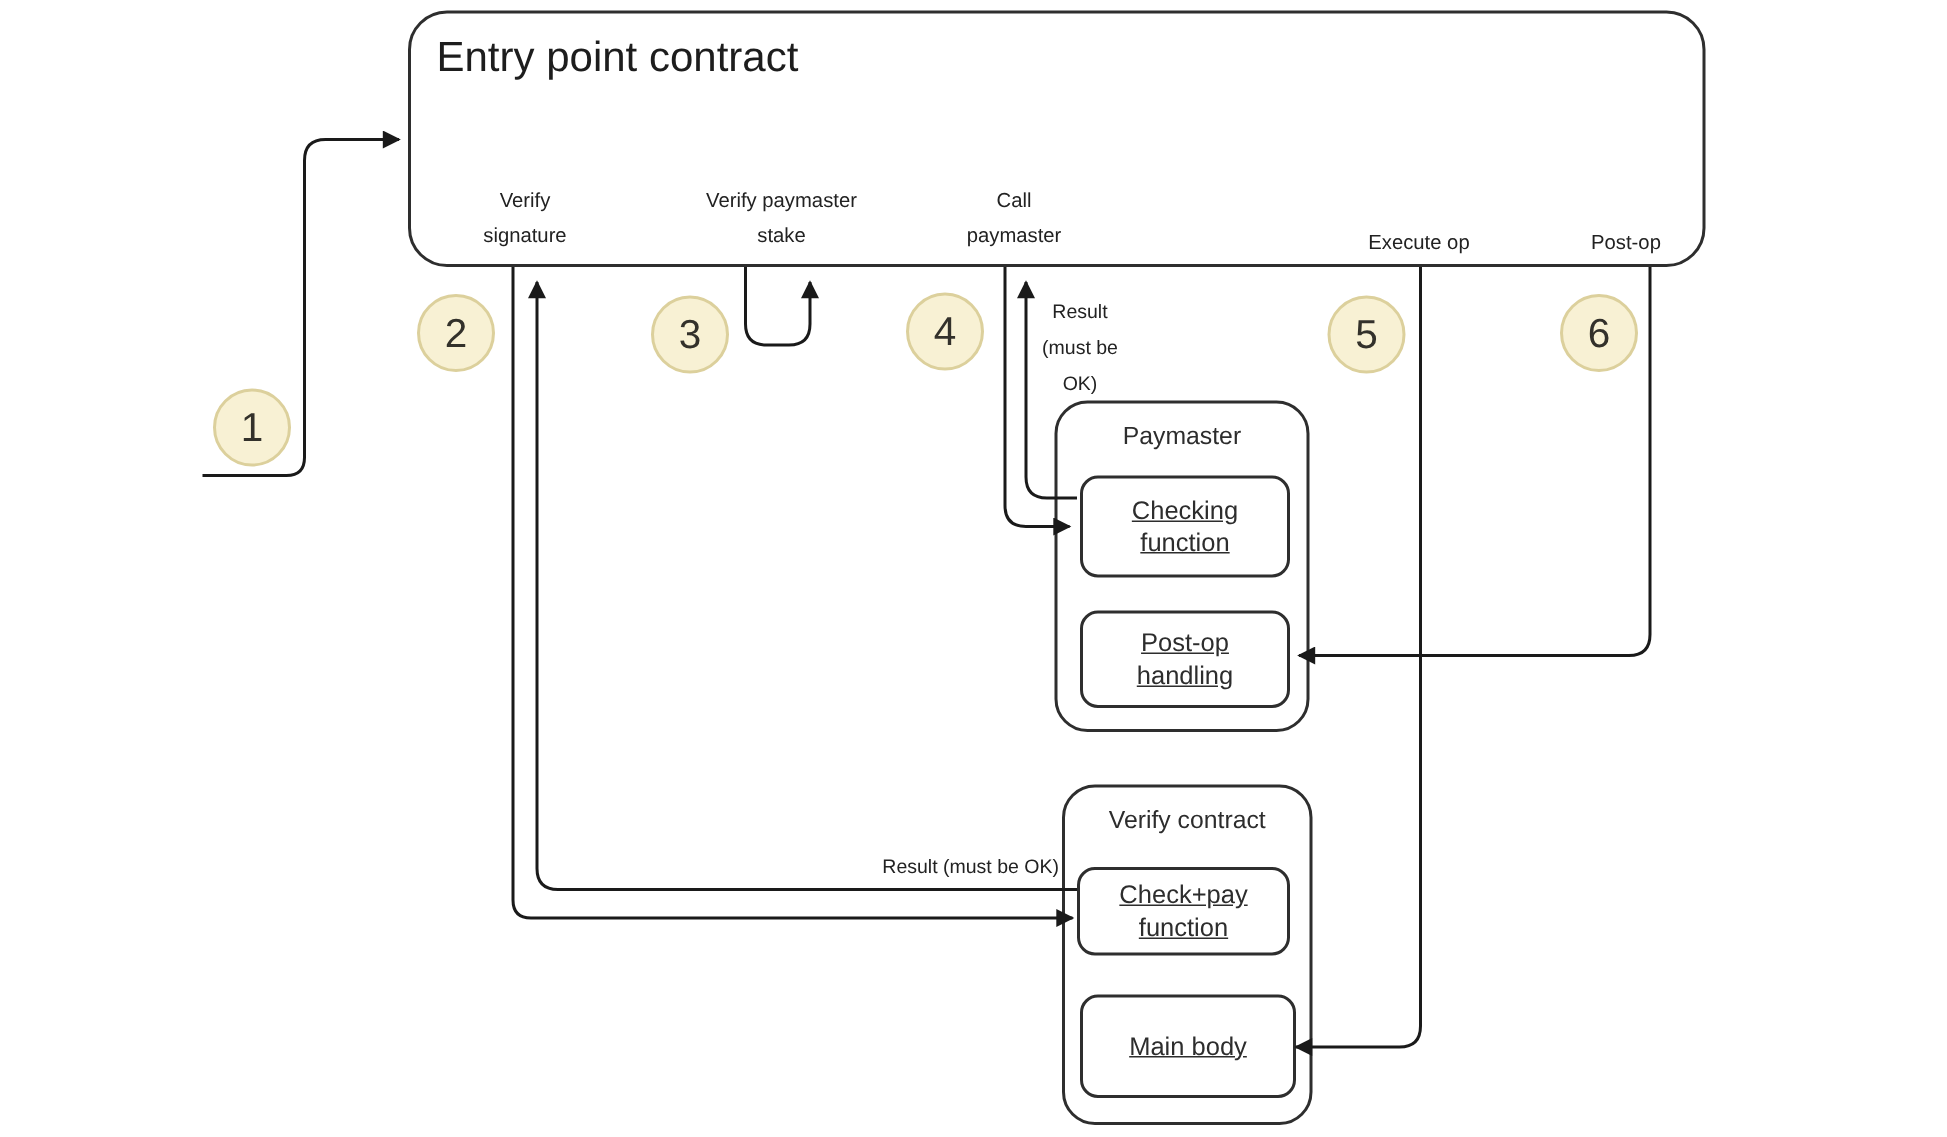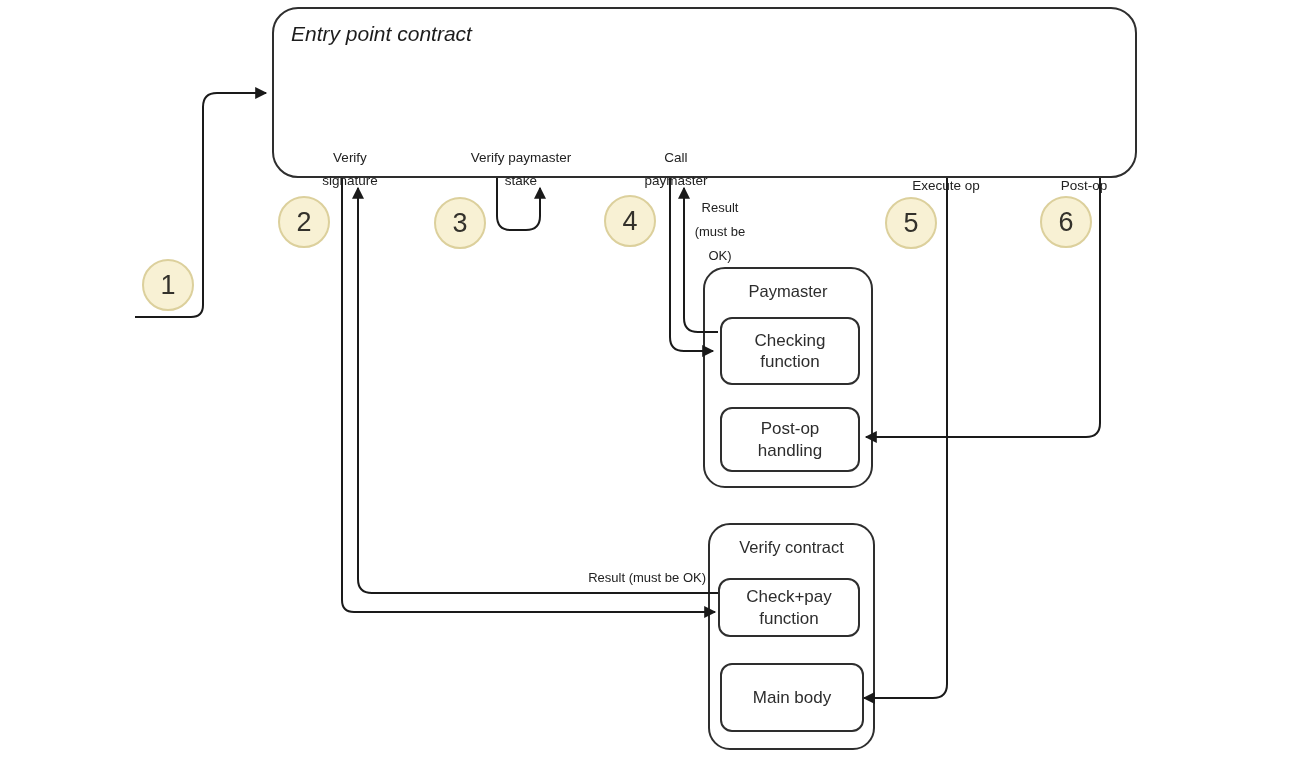--- a/index.html
+++ b/index.html
@@ -4,25 +4,25 @@
 <style>
   html,body{margin:0;padding:0;background:#ffffff;}
   .canvas{
     position:relative;width:1298px;height:758px;background:#ffffff;
     font-family:"Liberation Sans",sans-serif;color:#2b2b2b;overflow:hidden;
   }
   .box{position:absolute;background:#ffffff;border:2px solid #2e2e2e;box-sizing:border-box;}
   .outer{border-radius:22px;z-index:1;}
   .inner{
     border-radius:12px;display:flex;align-items:center;justify-content:center;
-    text-align:center;font-size:17px;line-height:1.24;color:#2d2d2d;z-index:2;
+    text-align:center;font-size:17px;line-height:1.24;color:#2d2d2d;z-index:2;text-decoration:underline;
   }
   .outer-title{text-align:center;margin-top:13px;font-size:16.5px;color:#2d2d2d;}
   #entryBox{left:272px;top:7px;width:865px;height:171px;border-radius:26px;}
-  .entry-title{position:absolute;left:291px;top:22px;font-size:21px;color:#1d1d1d;z-index:2;font-style:italic;}
+  .entry-title{position:absolute;left:291px;top:22px;font-size:28px;color:#1d1d1d;z-index:2;}
   #bundlerBox{
     left:30px;top:282px;width:105px;height:70px;border-radius:10px;
     display:flex;flex-direction:column;align-items:center;justify-content:center;
     text-align:center;font-size:16px;line-height:1.3;z-index:2;
   }
   #paymasterBox{left:703px;top:267px;width:170px;height:221px;}
   #walletBox{left:708px;top:523px;width:167px;height:227px;}
   #checkingFn{left:720px;top:317px;width:140px;height:68px;}
   #postopHandling{left:720px;top:407px;width:140px;height:65px;}
   #checkpayFn{left:718px;top:578px;width:142px;height:59px;}
@@ -34,21 +34,21 @@
     font-size:27px;color:#33312b;z-index:3;
   }
   #step1{left:142px;top:259px;}
   #step2{left:278px;top:196px;}
   #step3{left:434px;top:197px;}
   #step4{left:604px;top:195px;}
   #step5{left:885px;top:197px;}
   #step6{left:1040px;top:196px;}
   .oplabel{
     position:absolute;width:140px;text-align:center;
-    font-size:13.5px;line-height:23px;color:#222222;z-index:2;margin-top:24px;
+    font-size:13.5px;line-height:23px;color:#222222;z-index:2;
   }
   #opVerifySig{left:280px;top:122px;}
   #opVerifyStake{left:451px;top:122px;}
   #opCallPaymaster{left:606px;top:122px;}
   #opExecuteOp{left:876px;top:150px;}
   #opPostOp{left:1014px;top:150px;}
   .note{position:absolute;font-size:13px;color:#222222;z-index:4;}
   #noteWallet{left:556px;top:570px;width:150px;text-align:right;}
   #notePaymaster{left:678px;top:196px;width:84px;text-align:center;line-height:24px;}
   svg.wires{position:absolute;left:0;top:0;z-index:5;}

